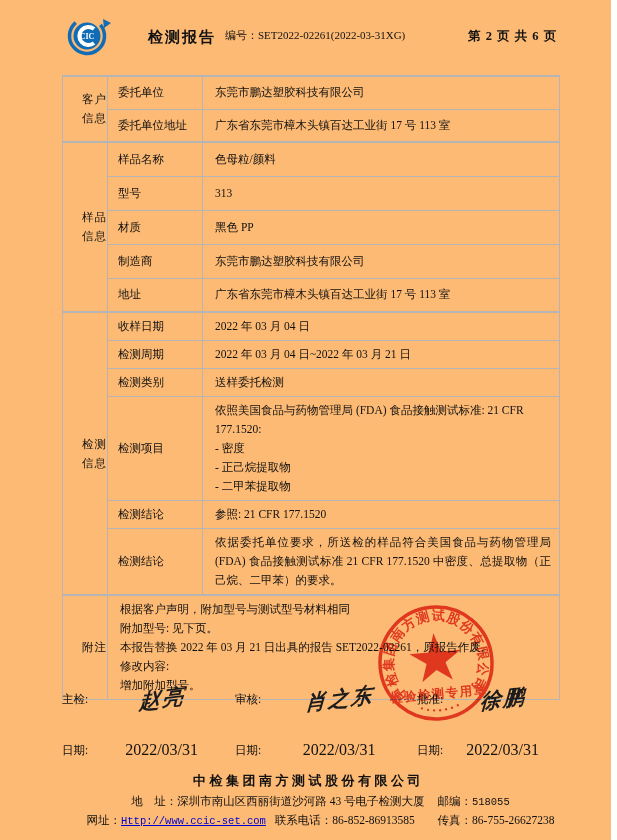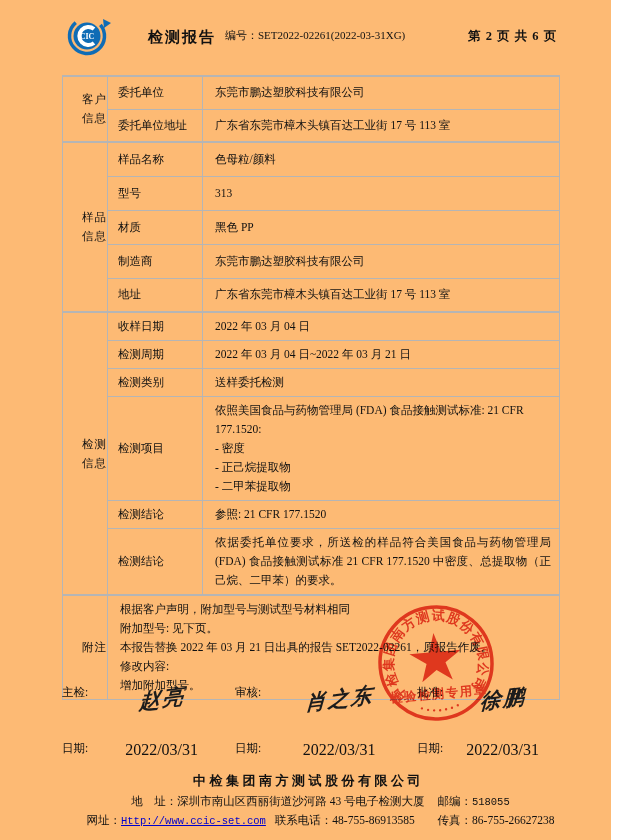--- a/index.html
+++ b/index.html
@@ -22,21 +22,21 @@
   td.val { padding:4px 8px 4px 12px; white-space:pre-line; }
   td.just { text-align:justify; }
   tr.h33 td { height:33px; }
   tr.h34 td { height:34px; }
   tr.h26 td { height:26px; }
   tr.secstart td { border-top-width:2px; }
 
   
   .sig-area { position:absolute; left:62px; top:685px; width:500px; }
   .sig-row { display:grid; grid-template-columns:173px 182px 145px; }
-  .sig-cell { display:flex; }
+  .sig-cell { display:flex; align-items:center; }
   .sig-cell .role { font-size:11.5px; white-space:nowrap; }
   .sig-cell .name { flex:1; text-align:center; }
   .signature { display:inline-block; font-size:21px; font-weight:bold; font-style:italic;
                transform:rotate(-7deg) skewX(-10deg); color:#1c1c1c; letter-spacing:2px; }
   .date-row { margin-top:28px; }
   .date-cell .dval { flex:1; text-align:center; font-size:16px; }
 
   
   .stamp { position:absolute; left:374px; top:601px; width:124px; height:124px;
            transform:rotate(-5deg); opacity:.88; mix-blend-mode:multiply; pointer-events:none; }
@@ -209,18 +209,18 @@
   </div>
 
   <div class="ftr">
     <div class="ftr-company">中检集团南方测试股份有限公司</div>
     <div class="ftr-line">
       <span>地　址：</span><span>深圳市南山区西丽街道沙河路 43 号电子检测大厦</span>
       <span style="margin-left:10px;">邮编：</span><span class="mono">518055</span>
     </div>
     <div class="ftr-line">
       <span>网址：</span><a class="mono ftr-link" href="#">Http://www.ccic-set.com</a>
-      <span style="margin-left:6px;">联系电话：</span><span>48-755-86913585</span>
+      <span style="margin-left:6px;">联系电话：</span><span>86-852-86913585</span>
       <span style="margin-left:20px;">传真：</span><span>86-755-26627238</span>
     </div>
   </div>
 
 </div>
 
 </body></html>

